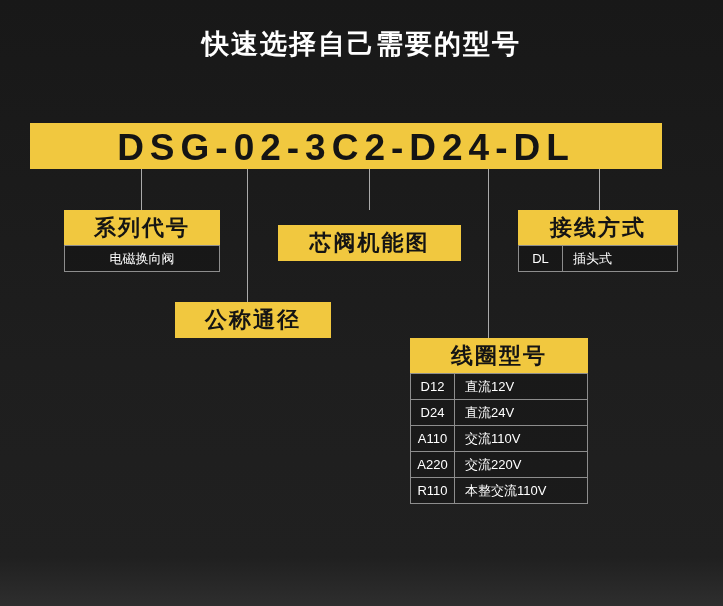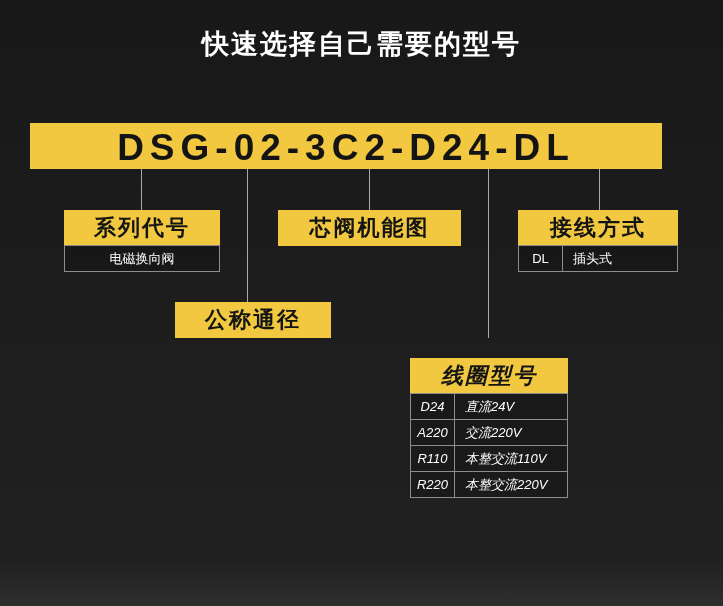--- a/index.html
+++ b/index.html
@@ -113,49 +113,53 @@
   <div class="vline" style="left:488px; top:169px; height:169px;"></div>
   <div class="vline" style="left:599px; top:169px; height:41px;"></div>
 
   <div class="group" style="left:64px; top:210px; width:156px;">
     <div class="group-header">系列代号</div>
     <div class="row">
       <div class="cell-label centered">电磁换向阀</div>
     </div>
   </div>
 
-  <div class="group" style="left:278px; top:210px; width:183px;">
+  <div class="group" style="left:278px; top:225px; width:183px;">
     <div class="group-header">芯阀机能图</div>
   </div>
 
   <div class="group" style="left:518px; top:210px; width:160px;">
     <div class="group-header">接线方式</div>
     <div class="row">
       <div class="cell-code">DL</div>
       <div class="cell-label">插头式</div>
     </div>
   </div>
 
   <div class="group" style="left:175px; top:302px; width:156px;">
     <div class="group-header">公称通径</div>
   </div>
 
-  <div class="group" style="left:410px; top:358px; width:158px;font-style:italic;">
+  <div class="group" style="left:410px; top:338px; width:178px;">
     <div class="group-header">线圈型号</div>
+    <div class="row">
+      <div class="cell-code">D12</div>
+      <div class="cell-label">直流12V</div>
+    </div>
     <div class="row">
       <div class="cell-code">D24</div>
       <div class="cell-label">直流24V</div>
+    </div>
+    <div class="row">
+      <div class="cell-code">A110</div>
+      <div class="cell-label">交流110V</div>
     </div>
     <div class="row">
       <div class="cell-code">A220</div>
       <div class="cell-label">交流220V</div>
     </div>
     <div class="row">
       <div class="cell-code">R110</div>
       <div class="cell-label">本整交流110V</div>
     </div>
-    <div class="row">
-      <div class="cell-code">R220</div>
-      <div class="cell-label">本整交流220V</div>
-    </div>
   </div>
 
 </div>
 
 </body></html>

